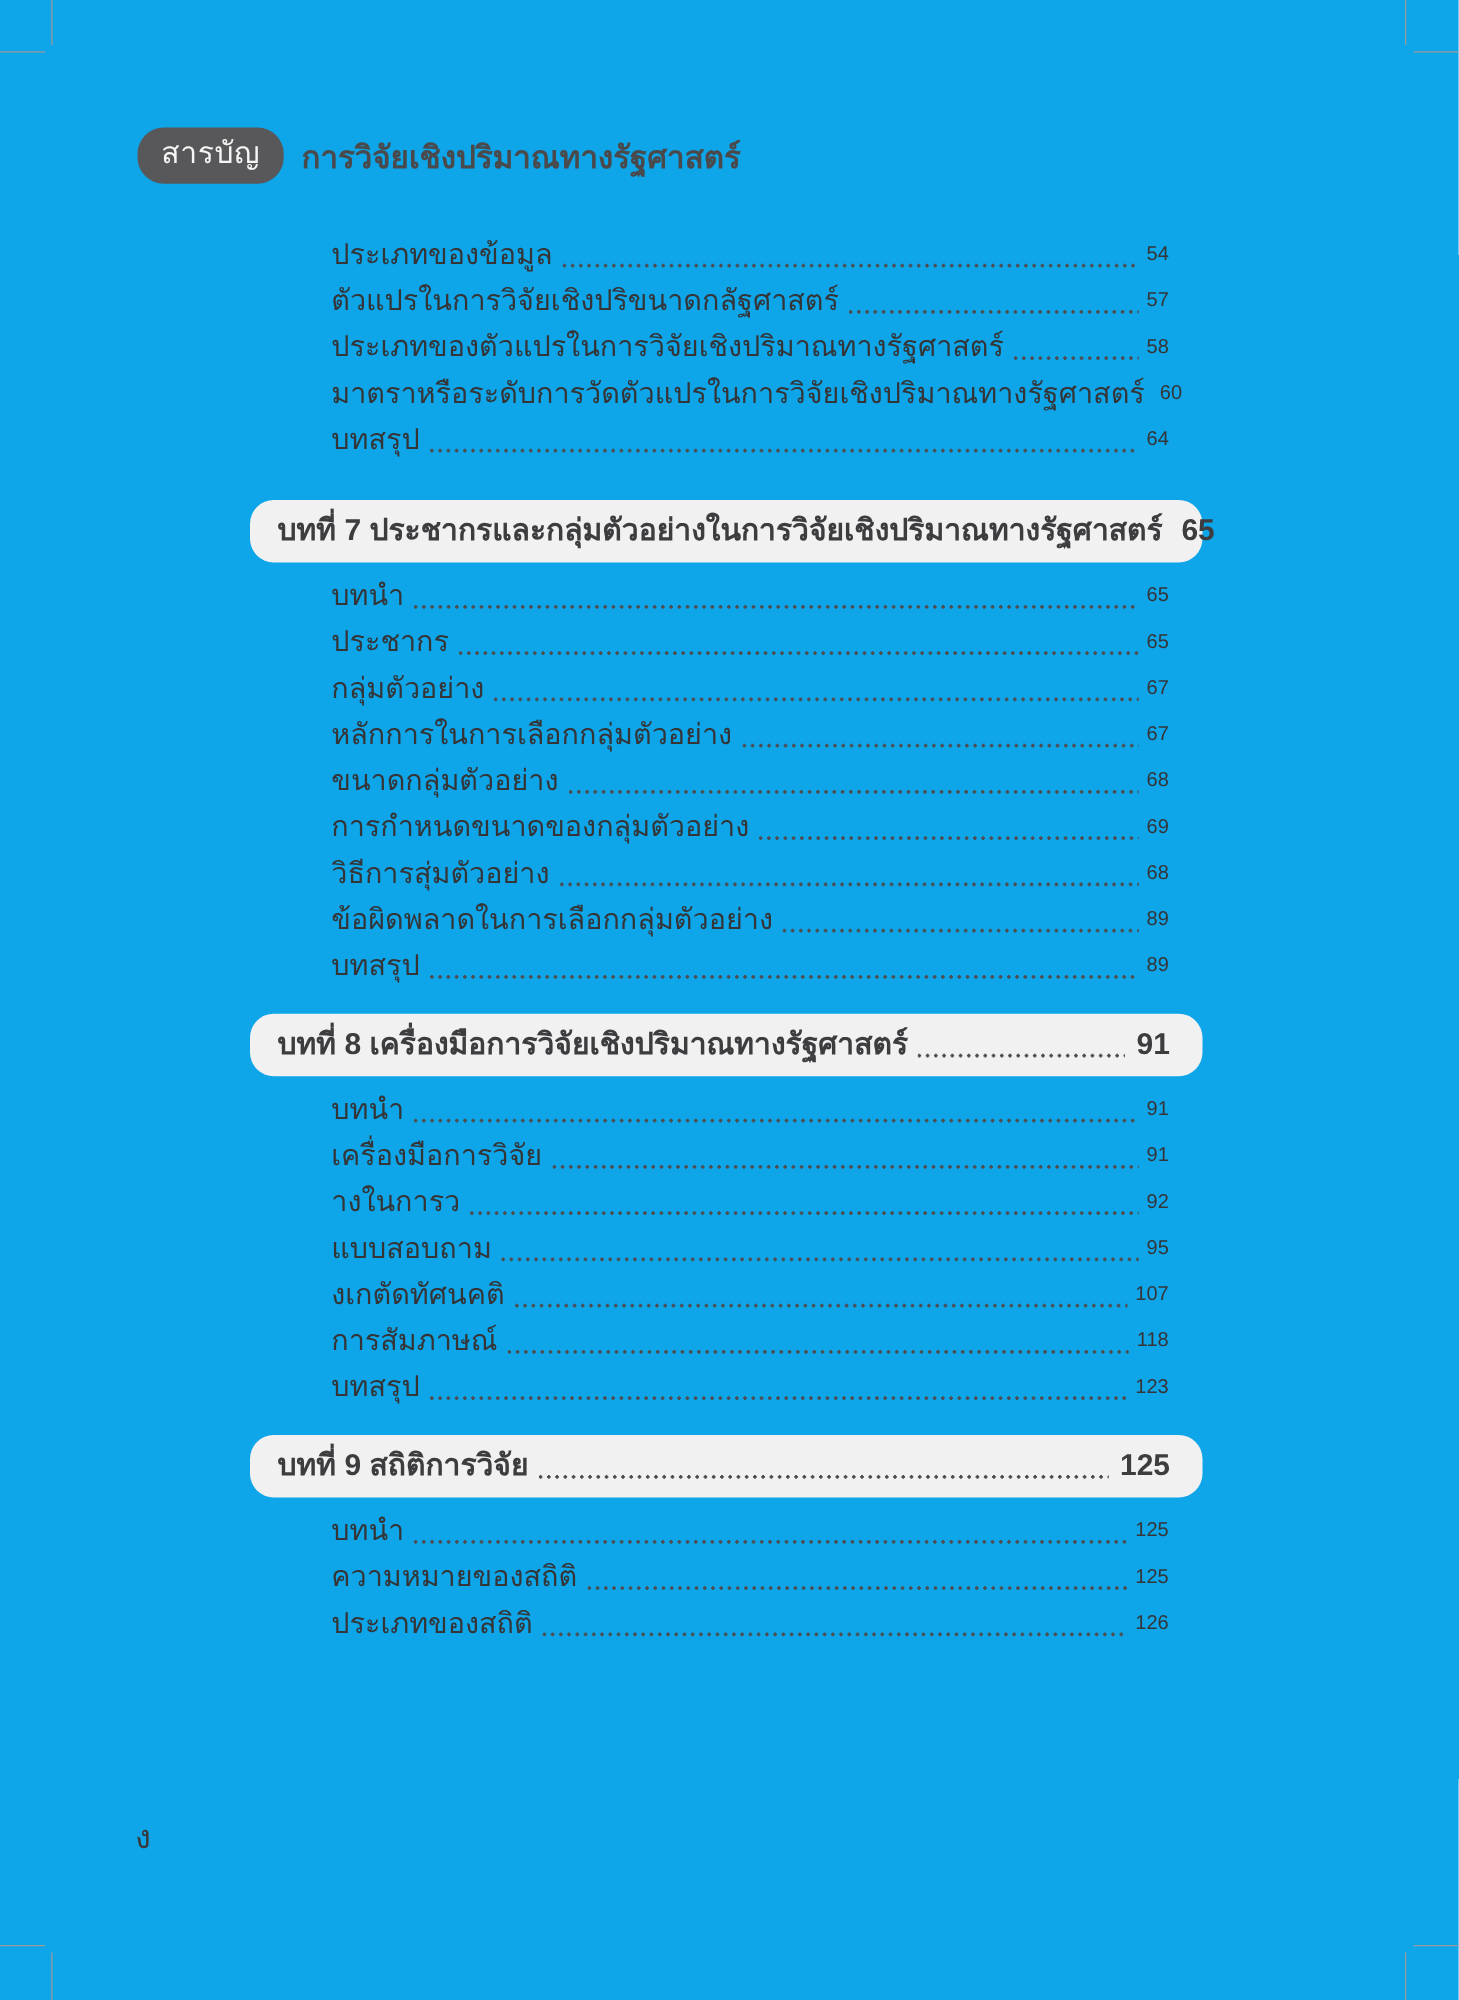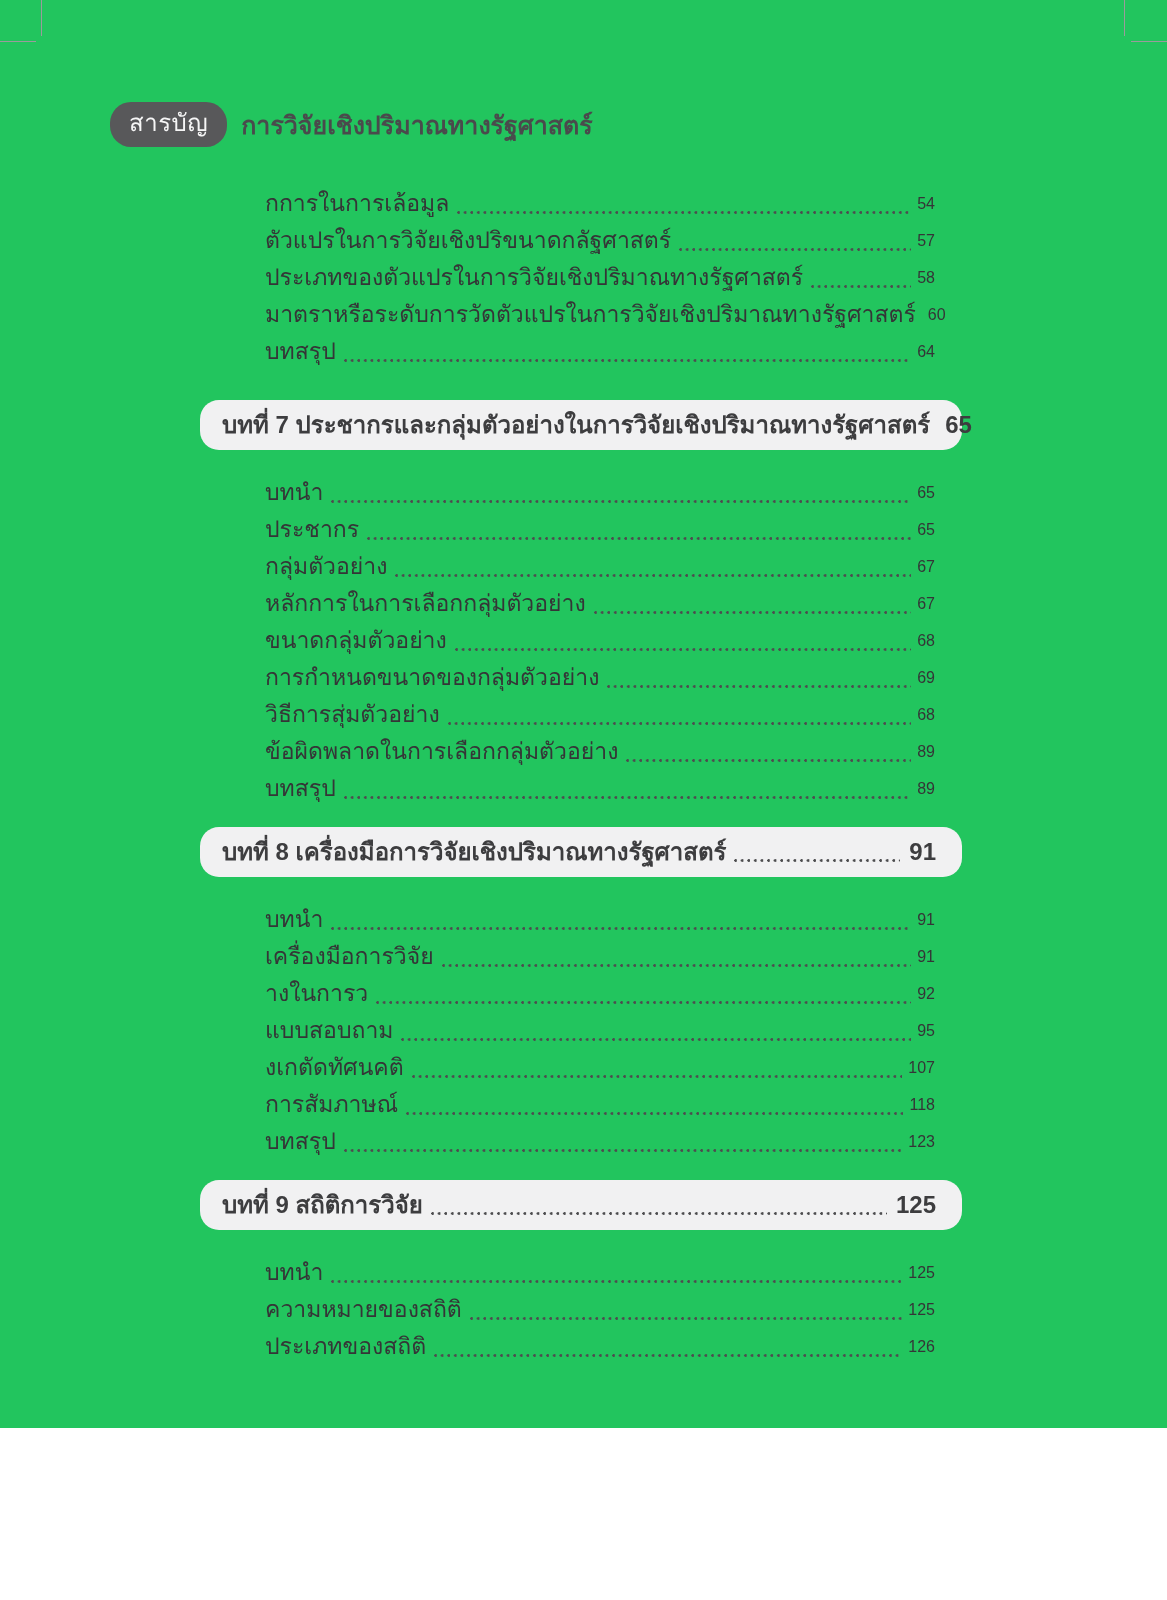--- a/index.html
+++ b/index.html
@@ -1,17 +1,17 @@
 <!DOCTYPE html>
 <html><head>
 <meta charset="utf-8">
 <style>
   html,body { margin:0; padding:0; background:#ffffff; }
   .page {
-    position:relative; width:1167px; height:1428px; background:#22c55e;
+    position:relative; width:1167px; height:1600px; background:#0ea5e9;
     font-family:"Liberation Sans", sans-serif; color:#3c3c3e; overflow:hidden;
   }
 
   
   .crop { position:absolute; background:#9b9b9b; }
   .crop.v { width:1px; height:36px; }
   .crop.h { width:36px; height:1px; }
 
   
   .header { position:absolute; left:110px; top:102px; display:flex; align-items:center; gap:14px; }
@@ -20,21 +20,21 @@
     padding:9px 19px 12px 19px; border-radius:21px; letter-spacing:.5px;
   }
   .header-title { font-size:25px; font-weight:600; color:#4a4a4c; }
 
   
   .toc { position:absolute; left:200px; top:185px; width:762px; }
   .sec {}
   .heading-row {
     display:flex; height:50px; line-height:50px; background:#f1f1f2;
     border-radius:19px; padding:0 26px 0 22px; font-weight:bold;
-    font-size:24px; color:#3d3d3f; margin-top:30px; margin-bottom:24px;
+    font-size:24px; color:#3d3d3f; margin-top:30px; margin-bottom:8px;
     white-space:nowrap;
   }
   .sec:nth-child(3) .heading-row,
   .sec:nth-child(4) .heading-row { margin-top:20px; }
   .entry-row {
     display:flex; height:37px; line-height:37px; margin-left:65px;
     margin-right:27px; font-size:23px; color:#353537; white-space:nowrap;
   }
   .lbl { flex:0 0 auto; }
   .dots { flex:1 1 auto; position:relative; margin-left:8px; }
@@ -65,21 +65,21 @@
   <div class="crop v" style="left:1124px; top:1562px; height:38px;"></div>
 
   <div class="header">
     <span class="badge">สารบัญ</span>
     <span class="header-title">การวิจัยเชิงปริมาณทางรัฐศาสตร์</span>
   </div>
 
   <div class="toc">
       <section class="sec">
         <div class="entry-row">
-          <span class="lbl">กการในการเล้อมูล</span>
+          <span class="lbl">ประเภทของข้อมูล</span>
           <span class="dots"></span>
           <span class="pg">54</span>
         </div>
         <div class="entry-row">
           <span class="lbl">ตัวแปรในการวิจัยเชิงปริขนาดกลัฐศาสตร์</span>
           <span class="dots"></span>
           <span class="pg">57</span>
         </div>
         <div class="entry-row">
           <span class="lbl">ประเภทของตัวแปรในการวิจัยเชิงปริมาณทางรัฐศาสตร์</span>

